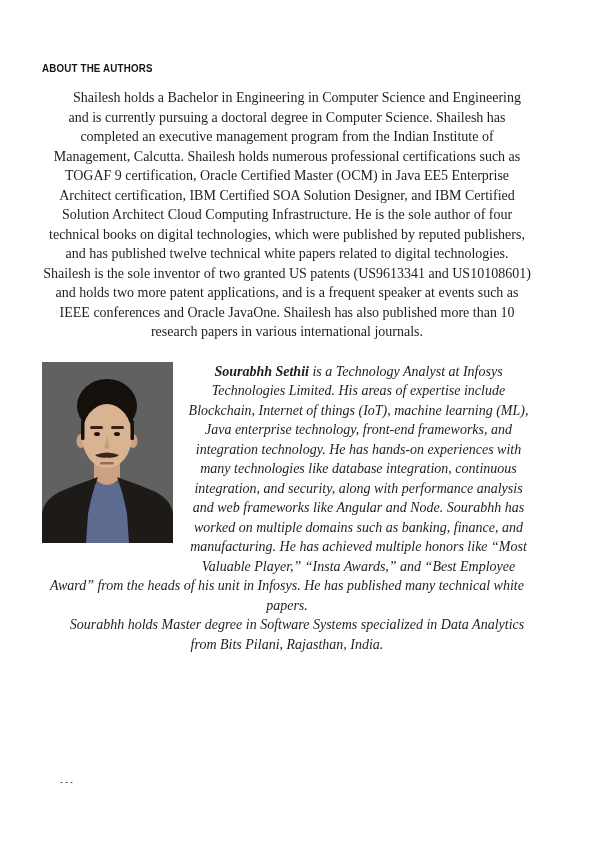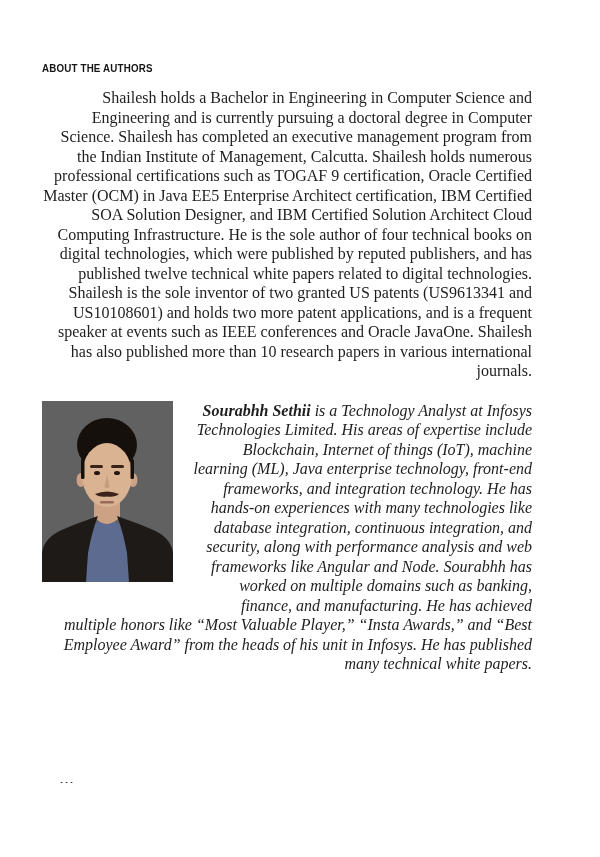--- a/index.html
+++ b/index.html
@@ -23,23 +23,23 @@
     font-family: "Liberation Sans", "DejaVu Sans", sans-serif;
     font-size: 11.5px;
     font-weight: 700;
     letter-spacing: 0.2px;
     color: #141414;
     transform: scaleX(0.85);
     transform-origin: left center;
     white-space: nowrap;
   }
   .para {
-    font-size: 16px;
+    font-size: 14px;
     line-height: 19.5px;
-    text-align: right;
+    text-align: center;
     color: #1e1e1e;
   }
   .first-para { margin-top: 14px; }
   .indent { text-indent: 20px; }
   .author-block { margin-top: 20px; font-style: italic; }
   .author-block::after { content: ""; display: block; clear: both; }
   .photo {
     float: left;
     width: 131px;
     height: 181px;
@@ -101,18 +101,19 @@
 
         <path d="M65,74 L62.5,86 Q65,88 67.5,86 Z" fill="#c69d7c"></path>
 
         <path d="M53,93 Q65,88 77,93 Q73,96.5 65,95.5 Q57,96.5 53,93 Z" fill="#3c241a"></path>
 
         <rect x="58" y="100" width="14" height="2.5" rx="1.25" fill="#9c6a5c"></rect>
       </svg>
 
       <p class="para"><span class="author-name">Sourabhh Sethii</span><span> is a Technology Analyst at Infosys Technologies Limited. His areas of expertise include Blockchain, Internet of things (IoT), machine learning (ML), Java enterprise technology, front-end frameworks, and integration technology. He has hands-on experiences with many technologies like database integration, continuous integration, and security, along with performance analysis and web frameworks like Angular and Node. Sourabhh has worked on multiple domains such as banking, finance, and manufacturing. He has achieved multiple honors like “Most Valuable Player,” “Insta Awards,” and “Best Employee Award” from the heads of his unit in Infosys. He has published many technical white papers.</span></p>
 
+      <p class="para indent">Sourabhh holds Master degree in Software Systems specialized in Data Analytics from Bits Pilani, Rajasthan, India.</p>
     </div>
 
   </div>
 
   <div class="folio">xviii</div>
 </div>
 
 </body></html>

